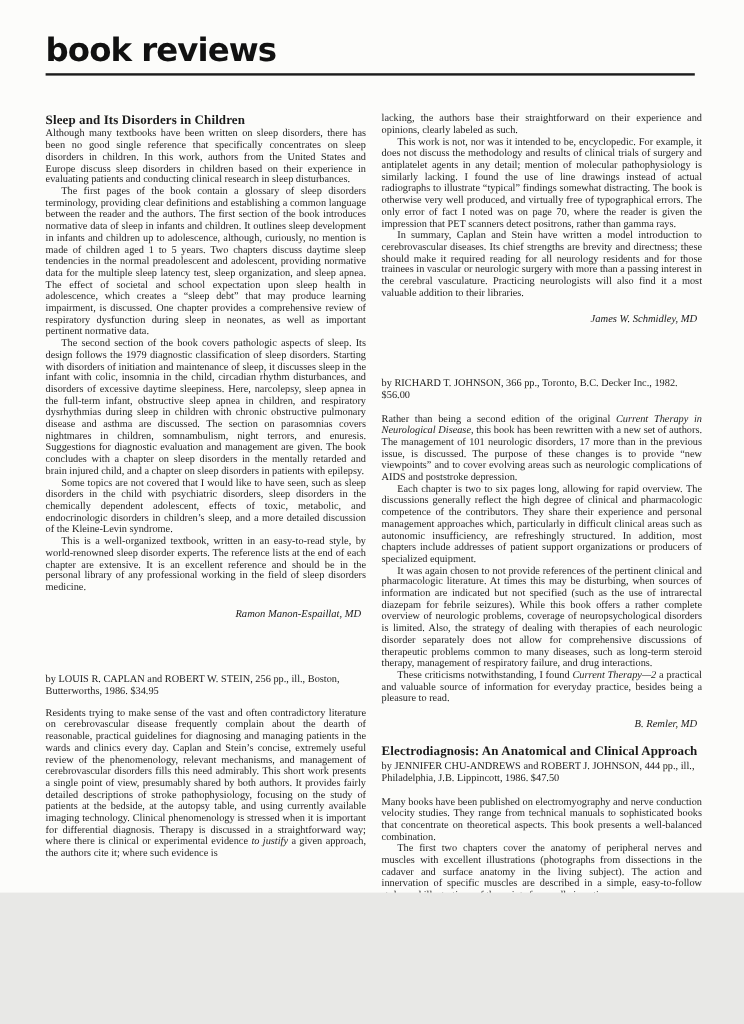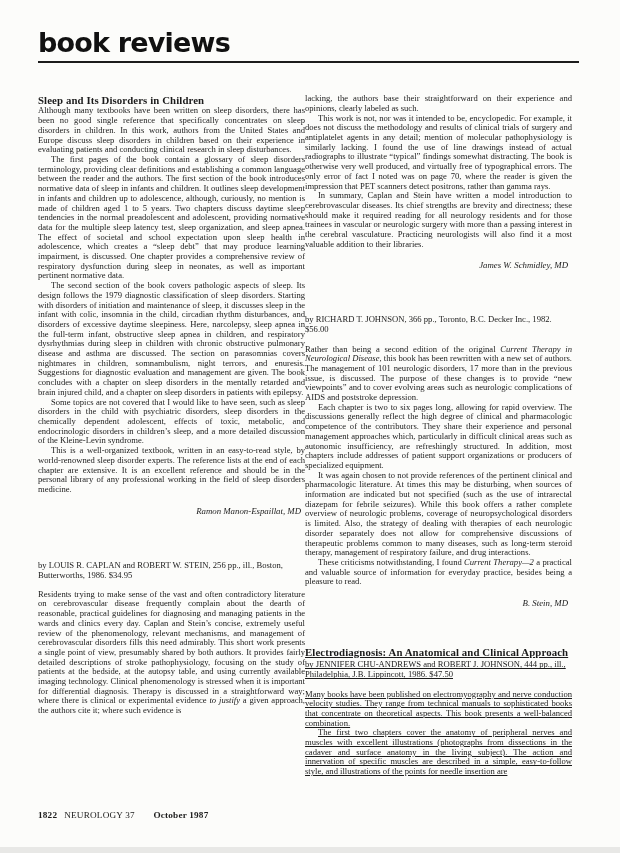--- a/index.html
+++ b/index.html
@@ -1,54 +1,54 @@
 <!DOCTYPE html>
 <html><head>
 <meta charset="utf-8">
 <style>
   * { margin: 0; padding: 0; box-sizing: border-box; }
   html, body { background: #e8e8e6; }
   body { font-family: "Liberation Serif", serif; }
   .page {
     position: relative;
-    width: 620px; height: 847px;
+    width: 620px; height: 744px;
     margin: 0 auto;
     background: #fcfcfa;
     color: #1b1b1b;
     padding: 28px 32px 0 38px;
     overflow: hidden;
   }
   .masthead {
     font-family: "DejaVu Sans", sans-serif;
     font-weight: bold;
     font-size: 27px;
     letter-spacing: -0.8px;
     line-height: 1.1;
     color: #111;
   }
   .rule { height: 2.5px; background: #1c1c1c; margin-top: 3px; width: 541px; }
-  .columns { display: flex; margin-top: 31px; }
+  .columns { display: flex; gap: 13px; margin-top: 31px; }
   .col { width: 267px; }
   .review-title {
     font-size: 10.8px; font-weight: bold; line-height: 1.14;
     letter-spacing: 0.1px;
   }
   .byline { font-size: 8.6px; line-height: 1.17; margin-top: 1px; margin-bottom: 10px; }
   .para {
     font-size: 8.6px; line-height: 9.7px;
     text-align: justify; text-indent: 13px;
   }
   .para.flush { text-indent: 0; }
   .it { font-style: italic; }
   .signature {
     font-size: 8.8px; font-style: italic;
     text-align: right; padding-right: 4px; margin-top: 11px;
   }
   .gap-lg { margin-top: 44px; }
-  .gap-md { margin-top: 38px; text-decoration: underline; }
+  .gap-md { margin-top: 12px; }
   .footer {
     position: absolute; left: 38px; top: 810px;
     font-size: 9.2px; letter-spacing: 0.2px;
   }
   .footer .bold { font-weight: bold; }
   .footer .pgnum { margin-right: 7px; }
   .footer .journal { margin-right: 16px; }
 </style>
 </head>
 <body>
@@ -97,21 +97,21 @@
       </section>
 
       <section class="review gap-lg">
         <p class="byline">by RICHARD T. JOHNSON, 366 pp., Toronto, B.C. Decker Inc., 1982. $56.00</p>
         <div class="paras">
             <p class="para flush"><span>Rather than being a second edition of the original </span><span class="it">Current Therapy in Neurological Disease</span><span>, this book has been rewritten with a new set of authors. The management of 101 neurologic disorders, 17 more than in the previous issue, is discussed. The purpose of these changes is to provide “new viewpoints” and to cover evolving areas such as neurologic complications of AIDS and poststroke depression.</span></p>
             <p class="para">Each chapter is two to six pages long, allowing for rapid overview. The discussions generally reflect the high degree of clinical and pharmacologic competence of the contributors. They share their experience and personal management approaches which, particularly in difficult clinical areas such as autonomic insufficiency, are refreshingly structured. In addition, most chapters include addresses of patient support organizations or producers of specialized equipment.</p>
             <p class="para">It was again chosen to not provide references of the pertinent clinical and pharmacologic literature. At times this may be disturbing, when sources of information are indicated but not specified (such as the use of intrarectal diazepam for febrile seizures). While this book offers a rather complete overview of neurologic problems, coverage of neuropsychological disorders is limited. Also, the strategy of dealing with therapies of each neurologic disorder separately does not allow for comprehensive discussions of therapeutic problems common to many diseases, such as long-term steroid therapy, management of respiratory failure, and drug interactions.</p>
             <p class="para"><span>These criticisms notwithstanding, I found </span><span class="it">Current Therapy—2</span><span> a practical and valuable source of information for everyday practice, besides being a pleasure to read.</span></p>
           </div>
-        <p class="signature">B. Stein, MD</p>
+        <p class="signature">B. Remler, MD</p>
       </section>
 
       <section class="review gap-md">
         <h2 class="review-title">Electrodiagnosis: An Anatomical and Clinical Approach</h2>
         <p class="byline">by JENNIFER CHU-ANDREWS and ROBERT J. JOHNSON, 444 pp., ill., Philadelphia, J.B. Lippincott, 1986. $47.50</p>
         <div class="paras">
             <p class="para flush">Many books have been published on electromyography and nerve conduction velocity studies. They range from technical manuals to sophisticated books that concentrate on theoretical aspects. This book presents a well-balanced combination.</p>
             <p class="para">The first two chapters cover the anatomy of peripheral nerves and muscles with excellent illustrations (photographs from dissections in the cadaver and surface anatomy in the living subject). The action and innervation of specific muscles are described in a simple, easy-to-follow style, and illustrations of the points for needle insertion are</p>
           </div>
       </section>

